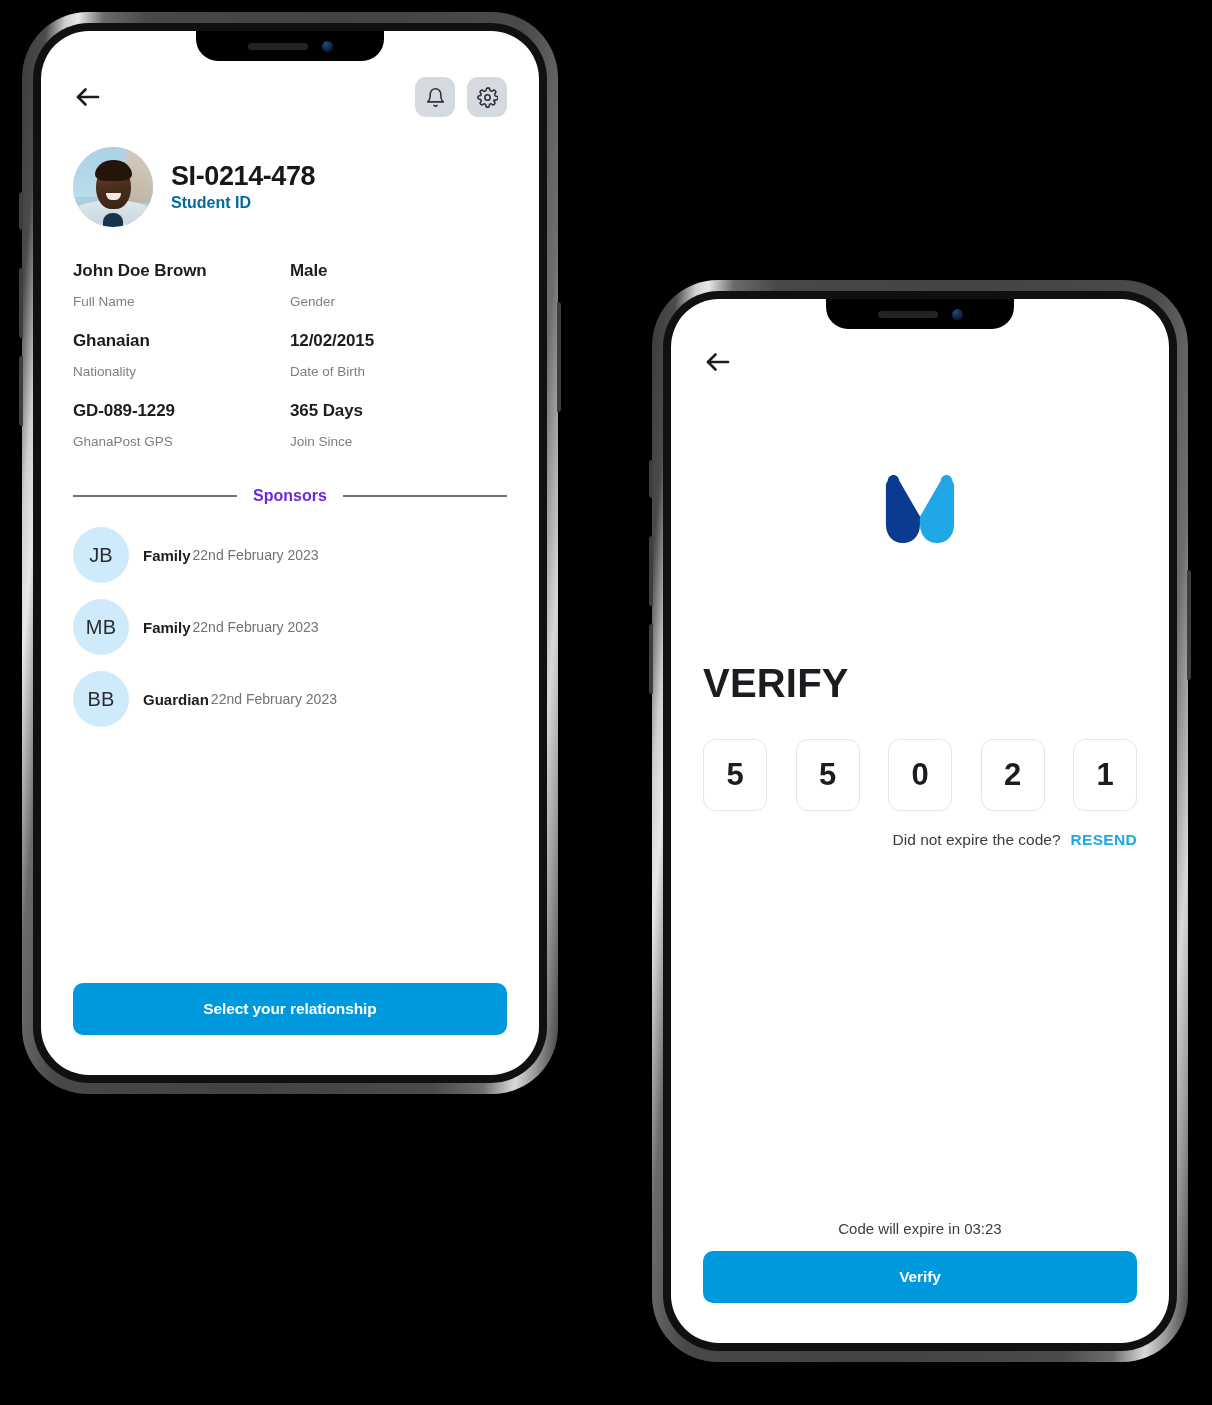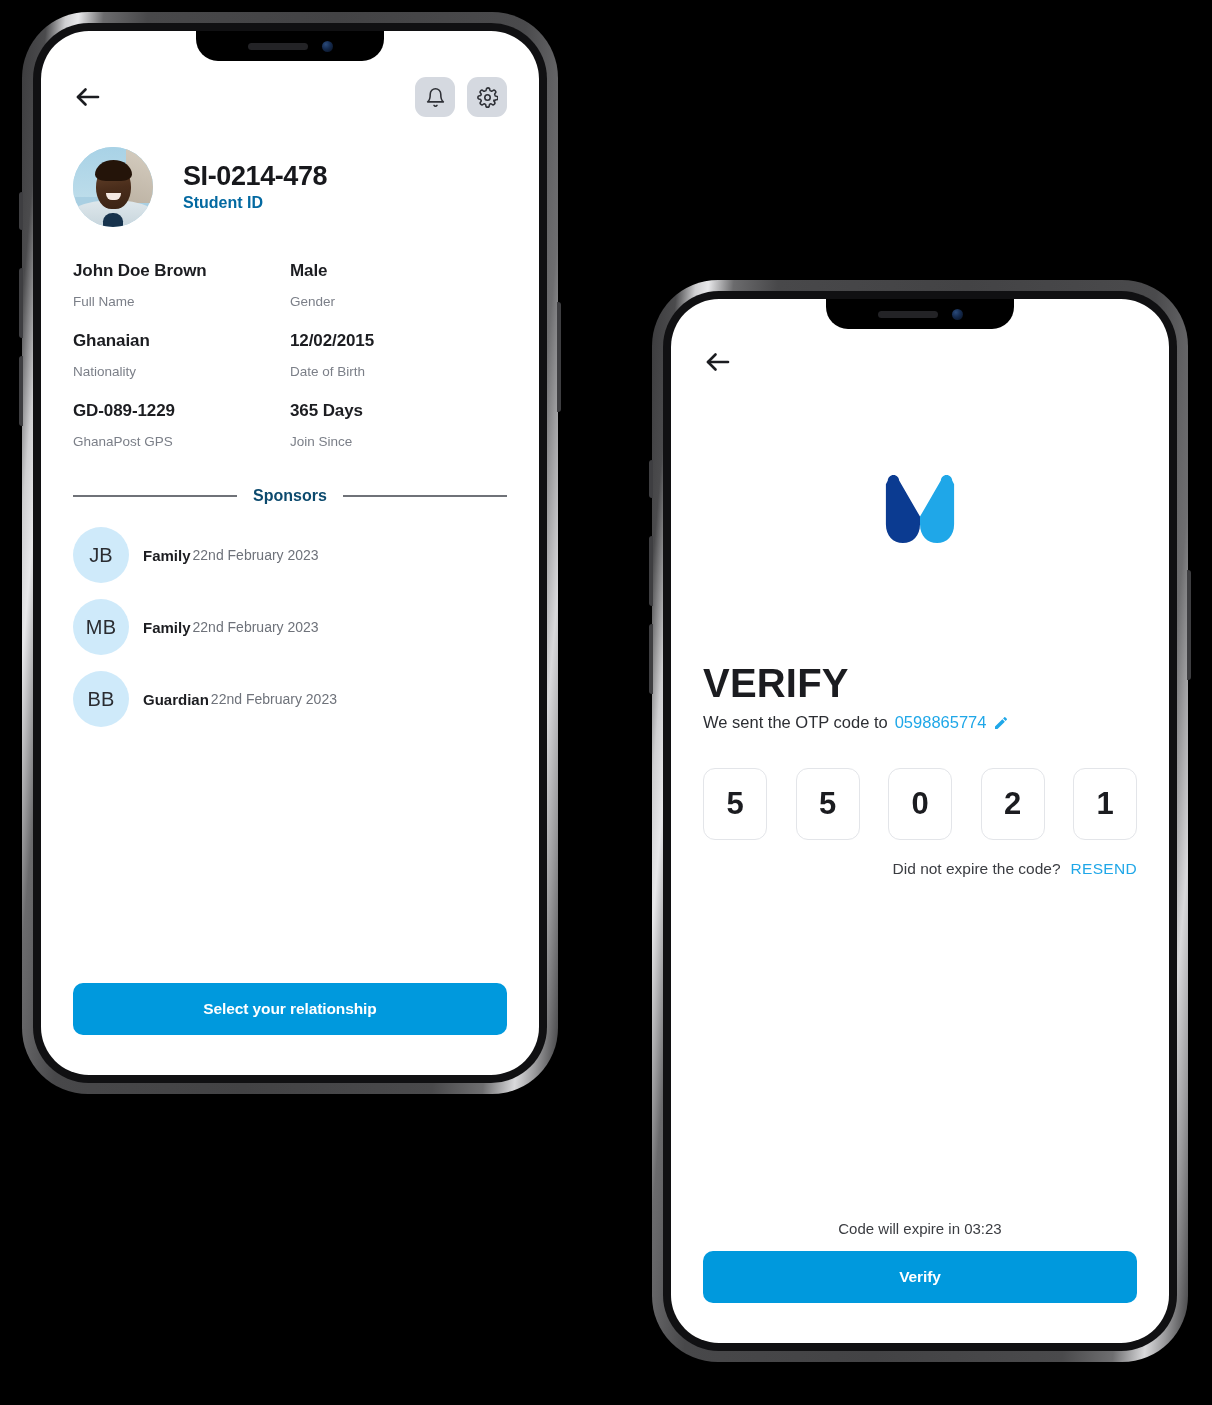--- a/index.html
+++ b/index.html
@@ -107,21 +107,21 @@
     align-items: center;
     justify-content: center;
     cursor: pointer;
   }
   .icon-btn svg { width: 21px; height: 21px; }
 
   
   .profile {
     display: flex;
     align-items: center;
-    gap: 30px;
+    gap: 18px;
     padding: 30px 20px 0 32px;
   }
   .avatar {
     width: 80px;
     height: 80px;
     border-radius: 50%;
     flex: none;
     overflow: hidden;
     position: relative;
     background: #a9cfe2;
@@ -202,21 +202,21 @@
     padding: 38px 32px 0 32px;
   }
   .sponsors-head .rule {
     flex: 1;
     height: 1.6px;
     background: #6f7278;
   }
   .sponsors-head .label {
     font-size: 16px;
     font-weight: 700;
-    color: #0c4a6e;
+    color: #6d28d9;
     white-space: nowrap;
   }
 
   
   .sponsor-list {
     padding: 22px 32px 0 32px;
     display: flex;
     flex-direction: column;
     gap: 16px;
   }
@@ -334,21 +334,21 @@
     margin-top: 20px;
     display: flex;
     justify-content: flex-end;
     align-items: center;
     gap: 10px;
     font-size: 15.5px;
     color: #3a3c41;
   }
   .resend-link {
     color: #1fa7e8;
-    font-weight: 400;
+    font-weight: 700;
     cursor: pointer;
     letter-spacing: 0.3px;
   }
 
   .expire-text {
     text-align: center;
     font-size: 15px;
     color: #3a3c41;
     margin-bottom: 14px;
   }
@@ -503,27 +503,20 @@
             <svg viewBox="0 0 80 76">
               <path d="M6 6 C6 2.7 8.7 0 12 0 C15.3 0 18 2.7 18 6 L40 44 L40 52
                        C40 64.2 32.4 72 22 72 C11.6 72 4 64.2 4 52 L4 10 Z" transform="translate(0,2)" fill="#0b3b91"></path>
               <path d="M74 6 C74 2.7 71.3 0 68 0 C64.7 0 62 2.7 62 6 L40 44 L40 52
                        C40 64.2 47.6 72 58 72 C68.4 72 76 64.2 76 52 L76 10 Z" transform="translate(0,2)" fill="#1fa7e8"></path>
             </svg>
           </div>
 
           <div class="verify-block">
             <div class="verify-title">VERIFY</div>
-            <div class="verify-sub">
-              <span>We sent the OTP code to</span>
-              <span class="phone-num">0598865774</span>
-              <svg class="pencil-icon" viewBox="0 0 24 24" fill="#1fa7e8">
-                <path d="M3 17.25V21h3.75L17.81 9.94l-3.75-3.75L3 17.25zM20.71 7.04a1 1 0 0 0 0-1.41l-2.34-2.34a1 1 0 0 0-1.41 0l-1.83 1.83 3.75 3.75 1.83-1.83z"></path>
-              </svg>
-            </div>
 
             <div class="otp-row">
               <div class="otp-box">5</div>
               <div class="otp-box">5</div>
               <div class="otp-box">0</div>
               <div class="otp-box">2</div>
               <div class="otp-box">1</div>
             </div>
 
             <div class="resend-row">

